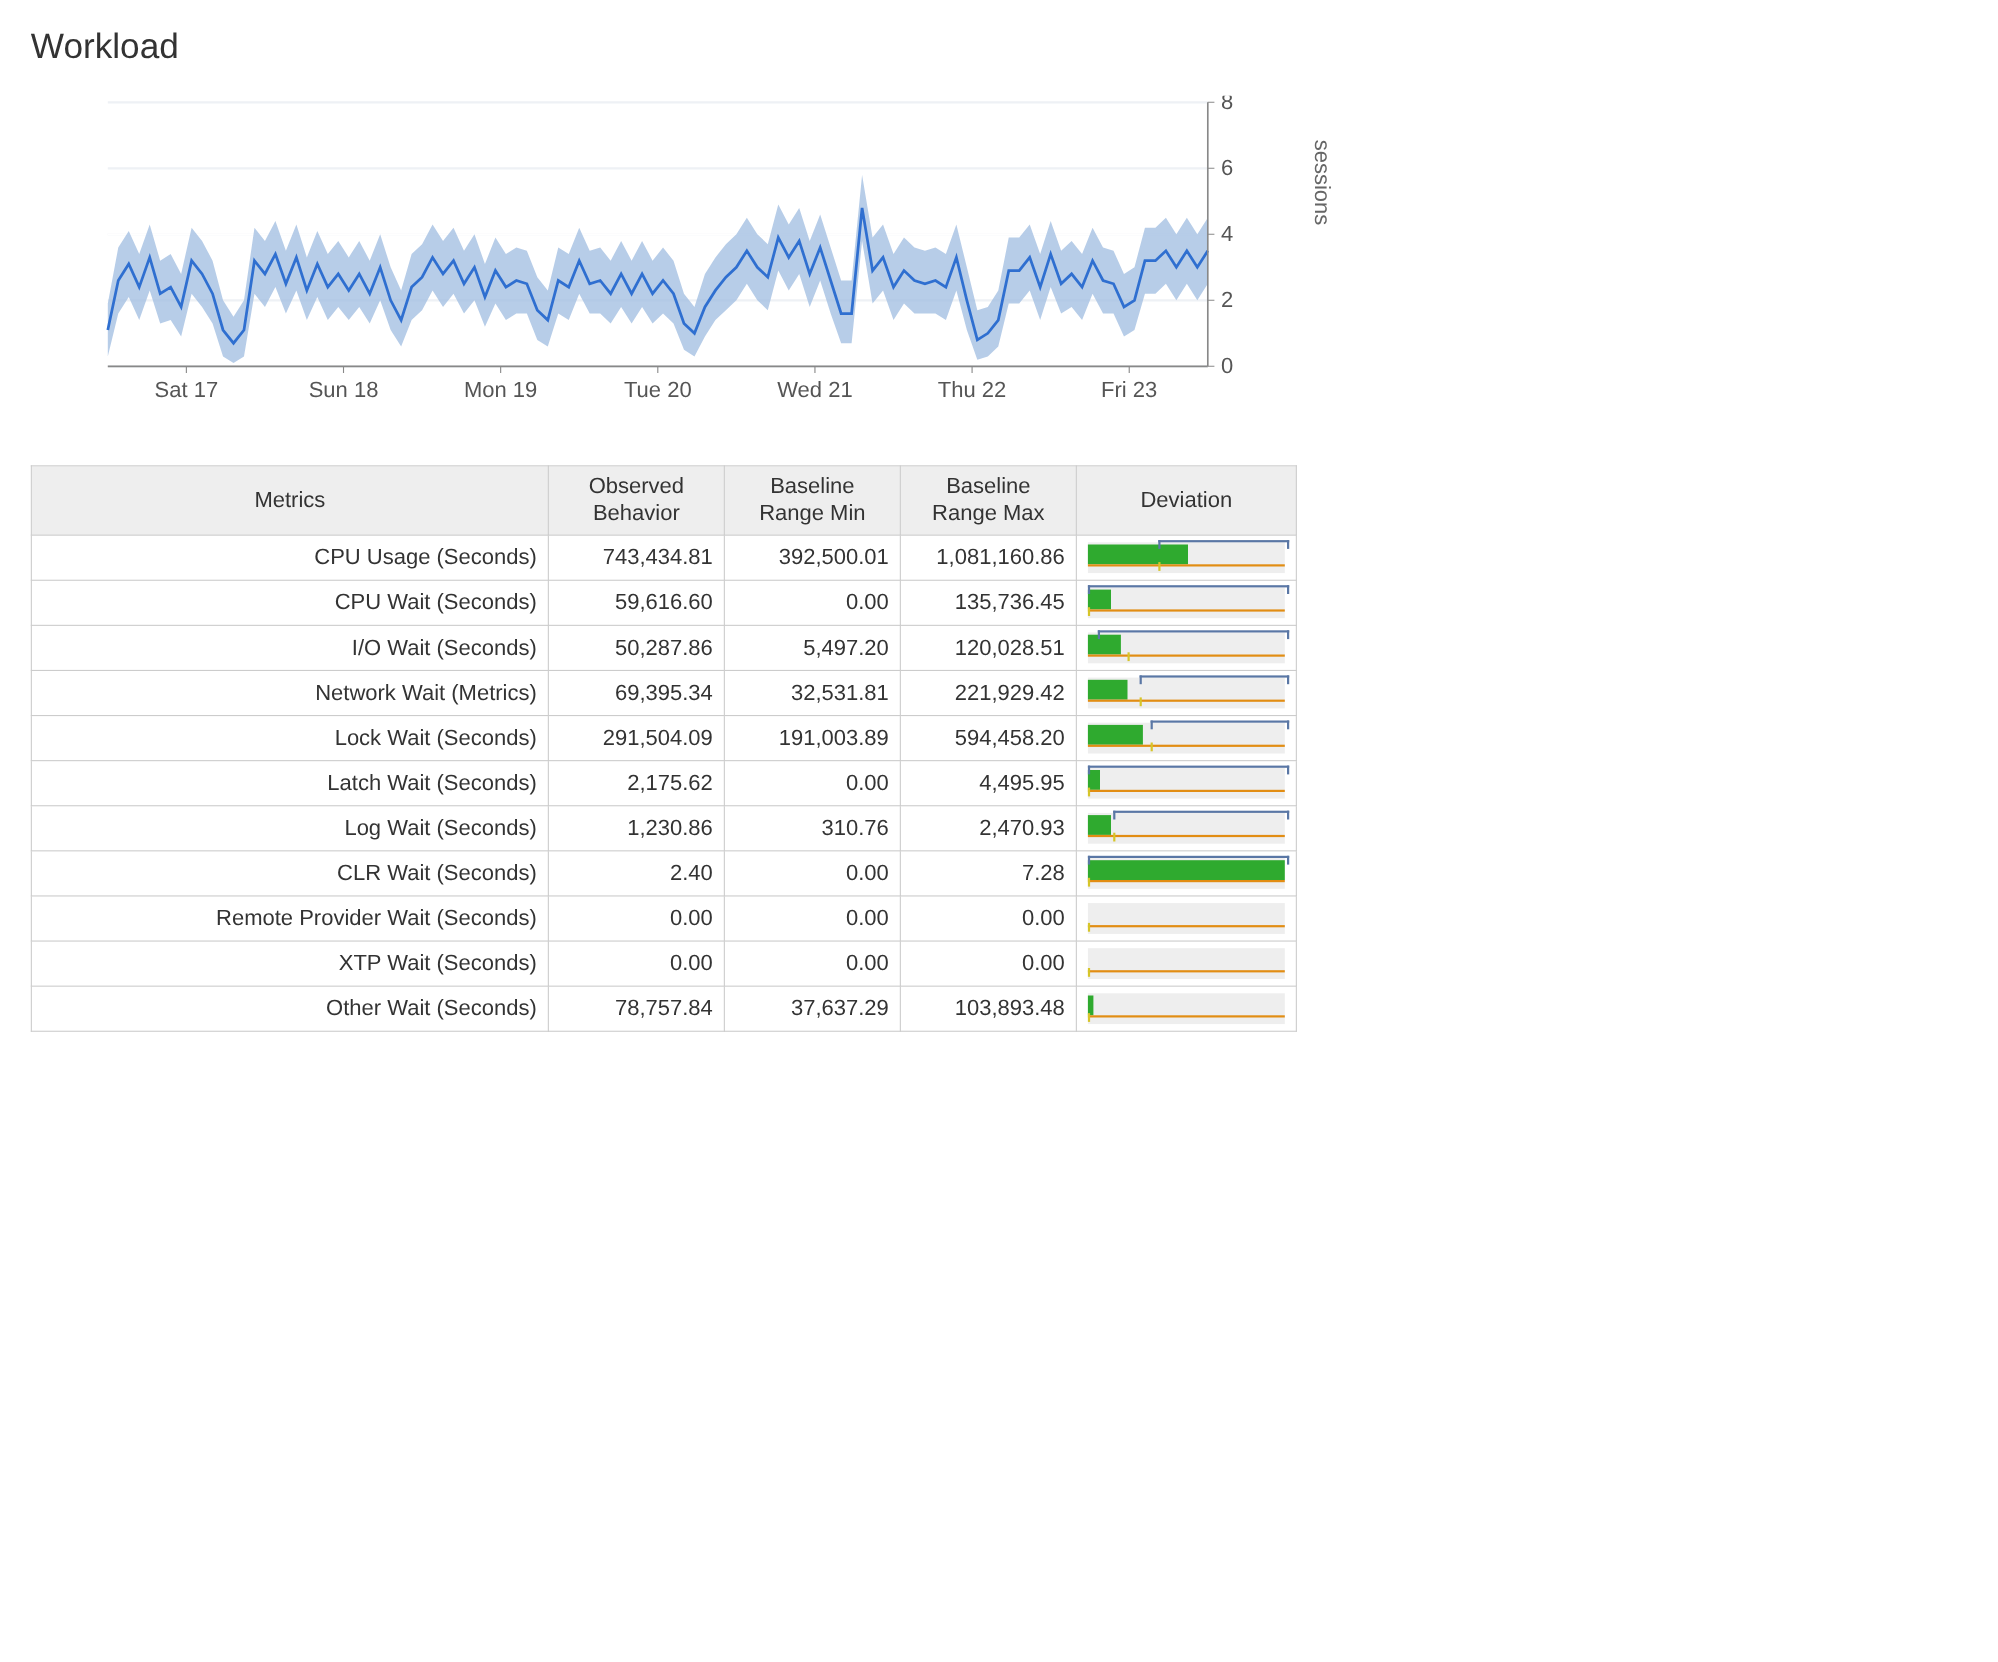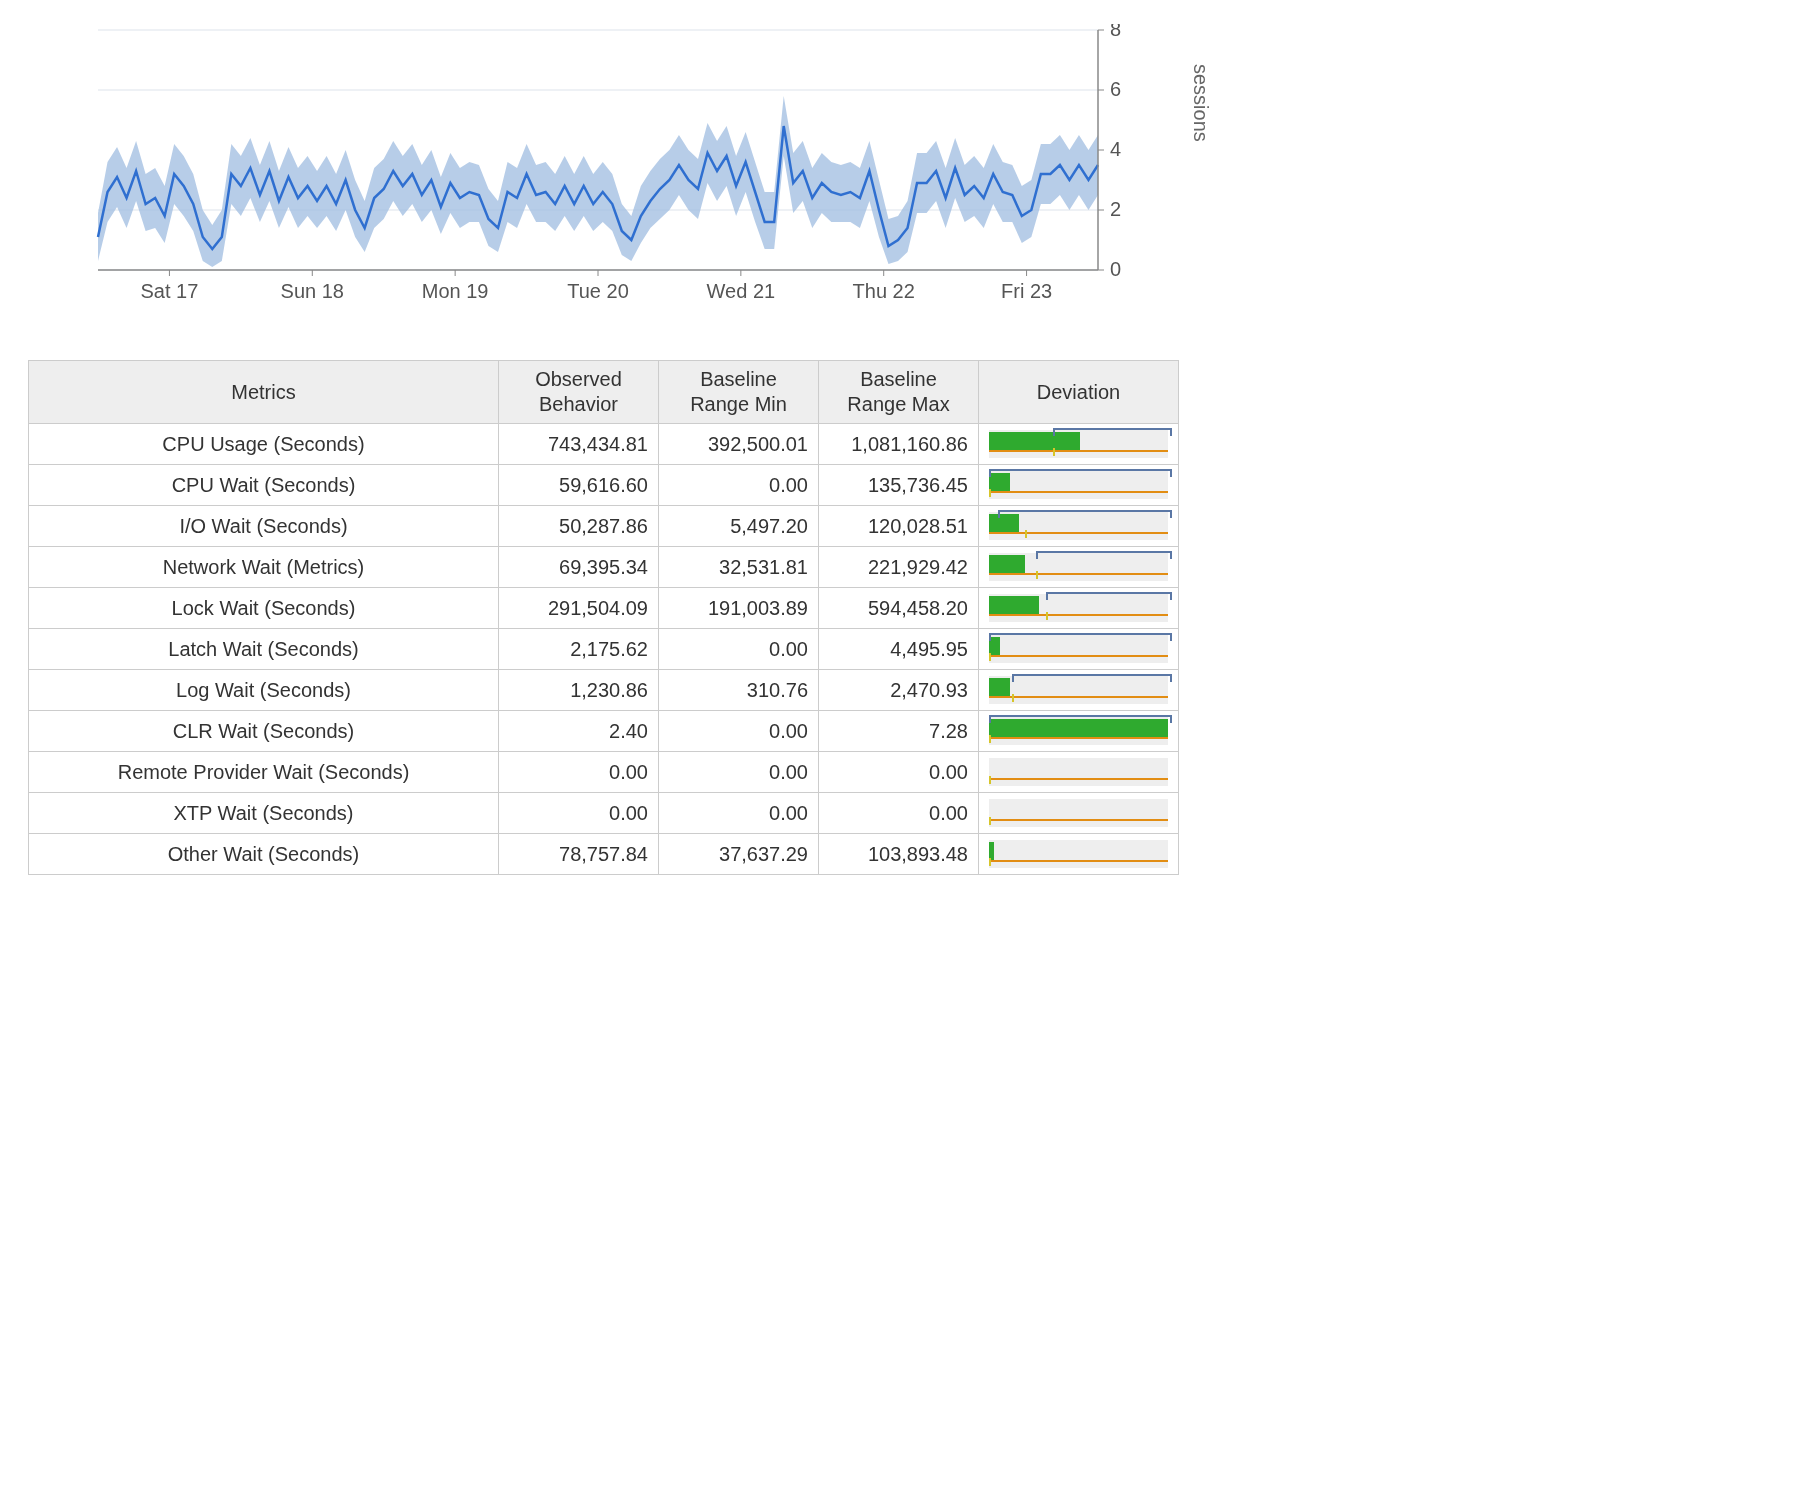--- a/index.html
+++ b/index.html
@@ -4,33 +4,34 @@
 <style>
   html,body{margin:0;padding:0;font-family:Arial,Helvetica,sans-serif;font-size:20px;color:#333;background:#fff}
   .page{padding:24px 28px;width:1760px}
   h2.title{font-size:32px;font-weight:400;margin:0 0 26px 0;color:#333}
   .chart-wrap{position:relative;margin:0 0 36px 64px;width:1060px}
   svg.workload-chart{display:block}
   .y-axis-title{position:absolute;right:-60px;top:40px;writing-mode:vertical-rl;font-size:20px;color:#666}
   table.metrics{border-collapse:collapse;width:1150px;table-layout:fixed}
   table.metrics th,table.metrics td{border:1px solid #ccc;padding:6px 10px;font-size:20px;vertical-align:middle;white-space:nowrap;overflow:hidden;text-overflow:ellipsis}
   table.metrics th{background:#eee;font-weight:400;text-align:center;line-height:1.25}
-  table.metrics td.metric-name{text-align:center}
+  table.metrics td.metric-name{text-align:right}
   table.metrics td.num{text-align:right}
   td.deviation{padding:4px 6px}
   .dev-cell{position:relative;height:28px;background:#eee}
   .dev-bar{position:absolute;left:0;top:2px;height:18px;background:#2faa2f}
   .dev-bracket{position:absolute;top:-2px;height:6px;border-top:2px solid #5a77a5;border-left:2px solid #5a77a5;border-right:2px solid #5a77a5}
   .dev-baseline{position:absolute;left:0;bottom:2px;height:4px;border-top:2px solid #e28d13}
   .dev-baseline-tick{position:absolute;bottom:2px;width:2px;height:8px;background:#d6c52a}
 </style>
 </head>
 <body>
 
 <div class="page">
+  <h2 class="title">Workload</h2>
 
   <div class="chart-wrap">
     <svg id="workload-svg" class="workload-chart" width="1060" height="300">
         <line x1="6" y1="246" x2="1006" y2="246" stroke="#eef1f5" stroke-width="2"></line>
         <line x1="6" y1="186" x2="1006" y2="186" stroke="#eef1f5" stroke-width="2"></line>
         <line x1="6" y1="126" x2="1006" y2="126" stroke="#eef1f5" stroke-width="2"></line>
         <line x1="6" y1="66" x2="1006" y2="66" stroke="#eef1f5" stroke-width="2"></line>
         <line x1="6" y1="6" x2="1006" y2="6" stroke="#eef1f5" stroke-width="2"></line>
         <line x1="6" y1="174" x2="1006" y2="174" stroke="#fff" stroke-width="2"></line>
         <line x1="6" y1="126" x2="1006" y2="126" stroke="#fff" stroke-width="2"></line>

